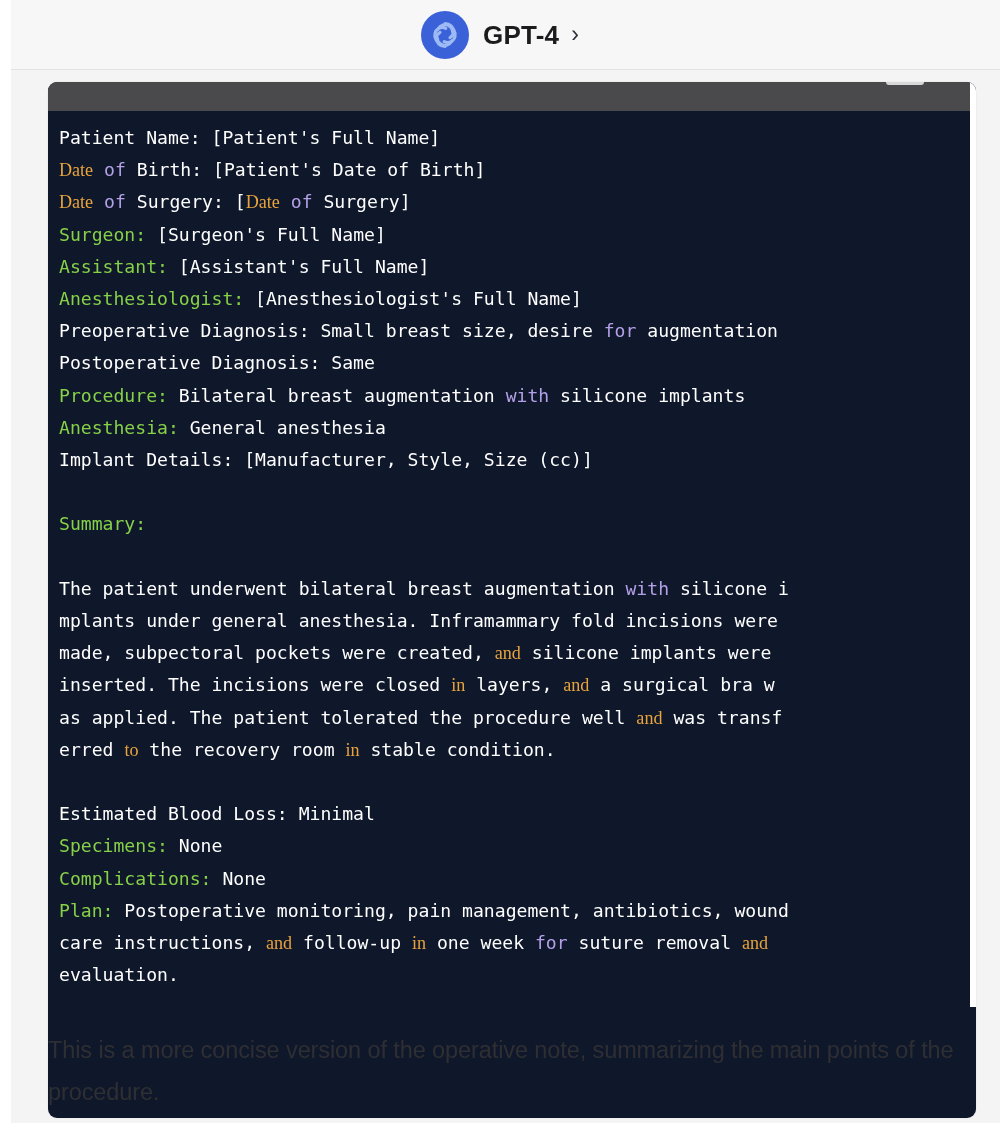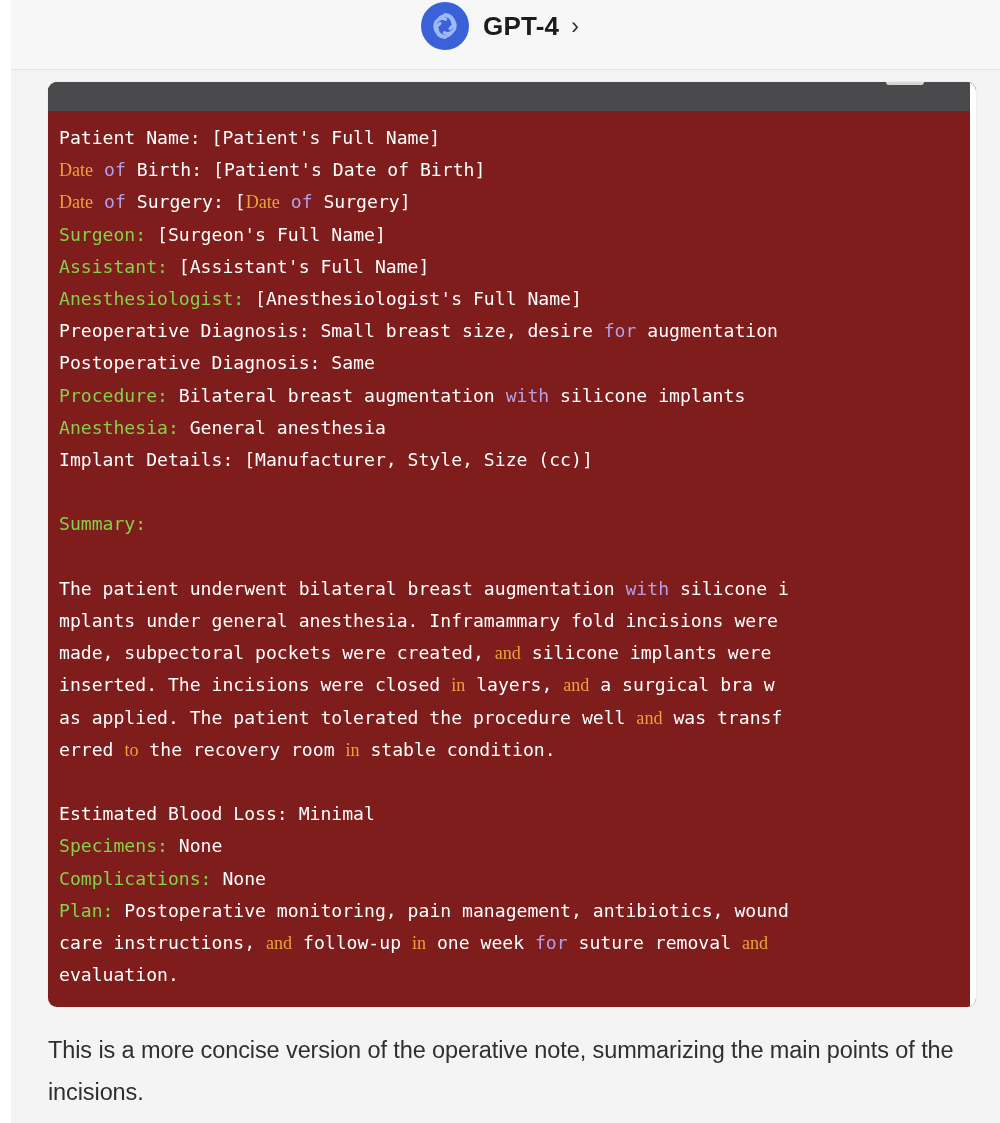--- a/index.html
+++ b/index.html
@@ -32,21 +32,21 @@
 
   
   .header {
     position: absolute;
     left: 0; top: 0;
     width: 1000px;
     height: 70px;
     background: #f7f7f7;
     border-bottom: 1px solid #e3e3e3;
     display: flex;
-    align-items: flex-start;
+    align-items: center;
     justify-content: center;
     z-index: 5;
   }
   .model-pill {
     display: flex;
     align-items: center;
     gap: 14px;
     padding: 2px 6px;
     cursor: pointer;
   }
@@ -82,23 +82,23 @@
     background: #f4f4f4;
     z-index: 3;
   }
 
   
   .code-block {
     position: absolute;
     left: 37px;
     top: 11px;
     width: 928px;
-    height: 925px;
+    height: 1036px;
     border-radius: 9px;
-    background: #7f1d1d;
+    background: #0f172a;
     overflow: hidden;
     box-shadow: 0 0 0 0.5px rgba(0,0,0,0.05);
   }
   .code-header {
     height: 29px;
     background: #4a4a4d;
     position: relative;
   }
   .code-header-tab {
     position: absolute;
@@ -178,16 +178,16 @@
   <div class="message-body">
 
     <div class="code-block">
       <div class="code-header">
         <div class="code-header-tab"></div>
       </div>
       <pre class="code" id="code-content"><span class="ln"><span class="c-white">Patient Name: [Patient's Full Name]</span></span><span class="ln"><span class="c-orange">Date</span><span class="c-white"> </span><span class="c-purple">of</span><span class="c-white"> Birth: [Patient's Date of Birth]</span></span><span class="ln"><span class="c-orange">Date</span><span class="c-white"> </span><span class="c-purple">of</span><span class="c-white"> Surgery: [</span><span class="c-orange">Date</span><span class="c-white"> </span><span class="c-purple">of</span><span class="c-white"> Surgery]</span></span><span class="ln"><span class="c-green">Surgeon:</span><span class="c-white"> [Surgeon's Full Name]</span></span><span class="ln"><span class="c-green">Assistant:</span><span class="c-white"> [Assistant's Full Name]</span></span><span class="ln"><span class="c-green">Anesthesiologist:</span><span class="c-white"> [Anesthesiologist's Full Name]</span></span><span class="ln"><span class="c-white">Preoperative Diagnosis: Small breast size, desire </span><span class="c-purple">for</span><span class="c-white"> augmentation</span></span><span class="ln"><span class="c-white">Postoperative Diagnosis: Same</span></span><span class="ln"><span class="c-green">Procedure:</span><span class="c-white"> Bilateral breast augmentation </span><span class="c-purple">with</span><span class="c-white"> silicone implants</span></span><span class="ln"><span class="c-green">Anesthesia:</span><span class="c-white"> General anesthesia</span></span><span class="ln"><span class="c-white">Implant Details: [Manufacturer, Style, Size (cc)]</span></span><span class="ln">&nbsp;</span><span class="ln"><span class="c-green">Summary:</span></span><span class="ln">&nbsp;</span><span class="ln"><span class="c-white">The patient underwent bilateral breast augmentation </span><span class="c-purple">with</span><span class="c-white"> silicone i</span></span><span class="ln"><span class="c-white">mplants under general anesthesia. Inframammary fold incisions were</span></span><span class="ln"><span class="c-white">made, subpectoral pockets were created, </span><span class="c-orange">and</span><span class="c-white"> silicone implants were</span></span><span class="ln"><span class="c-white">inserted. The incisions were closed </span><span class="c-orange">in</span><span class="c-white"> layers, </span><span class="c-orange">and</span><span class="c-white"> a surgical bra w</span></span><span class="ln"><span class="c-white">as applied. The patient tolerated the procedure well </span><span class="c-orange">and</span><span class="c-white"> was transf</span></span><span class="ln"><span class="c-white">erred </span><span class="c-orange">to</span><span class="c-white"> the recovery room </span><span class="c-orange">in</span><span class="c-white"> stable condition.</span></span><span class="ln">&nbsp;</span><span class="ln"><span class="c-white">Estimated Blood Loss: Minimal</span></span><span class="ln"><span class="c-green">Specimens:</span><span class="c-white"> None</span></span><span class="ln"><span class="c-green">Complications:</span><span class="c-white"> None</span></span><span class="ln"><span class="c-green">Plan:</span><span class="c-white"> Postoperative monitoring, pain management, antibiotics, wound</span></span><span class="ln"><span class="c-white">care instructions, </span><span class="c-orange">and</span><span class="c-white"> follow-up </span><span class="c-orange">in</span><span class="c-white"> one week </span><span class="c-purple">for</span><span class="c-white"> suture removal </span><span class="c-orange">and</span></span><span class="ln"><span class="c-white">evaluation.</span></span></pre>
       <div class="code-scrollbar"></div>
     </div>
 
-    <div class="trailing">This is a more concise version of the operative note, summarizing the main points of the incisions.</div>
+    <div class="trailing">This is a more concise version of the operative note, summarizing the main points of the procedure.</div>
 
   </div>
 </div>
 
 </body></html>

